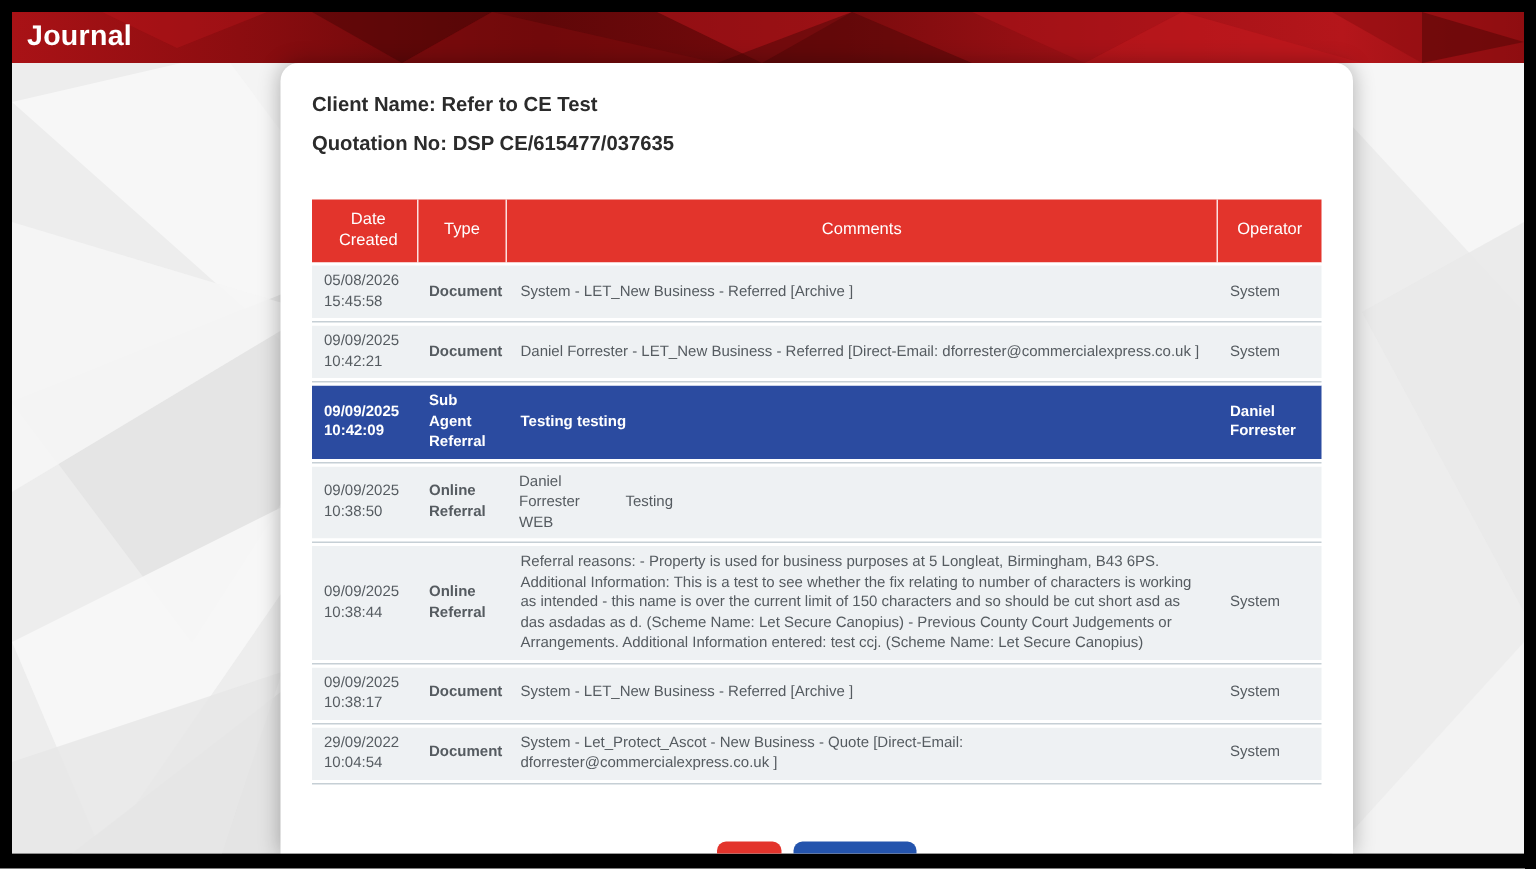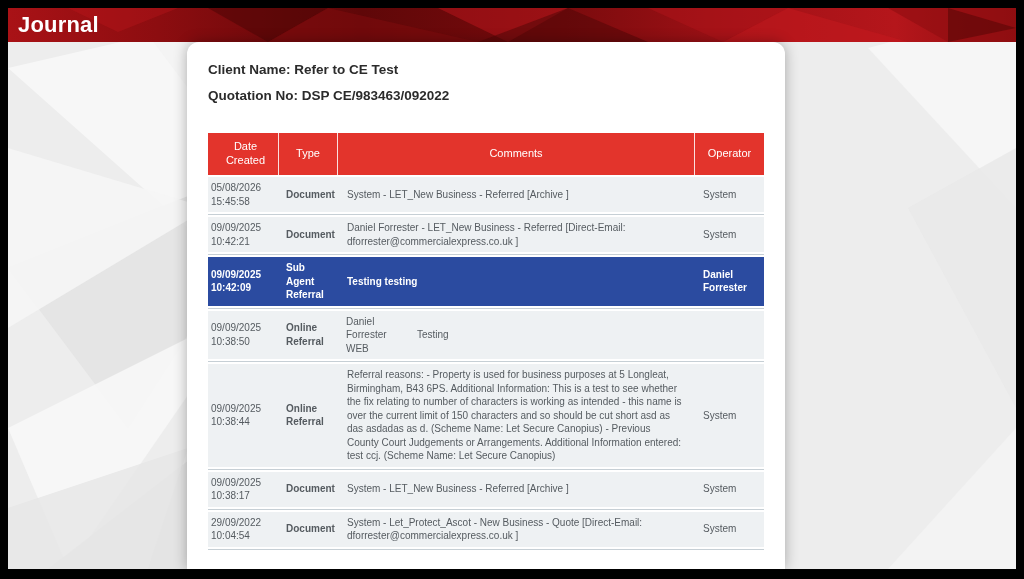--- a/index.html
+++ b/index.html
@@ -14,25 +14,25 @@
   .bg-art{position:absolute;inset:0;width:100%;height:100%;}
   
   .banner{
     position:absolute;left:0;top:0;width:100%;height:34px;
     background:linear-gradient(90deg,#a91216 0%,#8c0d10 15%,#5f0708 35%,#7a0b0d 55%,#a01116 72%,#b5161b 88%,#8f0e11 100%);
     overflow:hidden;
   }
   .banner svg{position:absolute;inset:0;}
   .banner-title{
     position:absolute;left:10px;top:50%;transform:translateY(-50%);
-    color:#fff;font-size:22px;font-weight:bold;letter-spacing:.2px;z-index:2;
+    color:#fff;font-size:19px;font-weight:bold;letter-spacing:.2px;z-index:2;
   }
   
   .card{
-    position:absolute;left:179px;top:34px;width:598px;bottom:0;
+    position:absolute;left:179px;top:34px;width:715px;bottom:0;
     background:#fff;border-radius:12px 12px 0 0;
     box-shadow:0 0 14px rgba(0,0,0,.30);
     padding:15px 21px 0 21px;box-sizing:border-box;
   }
   .client-line{
     font-size:13.5px;line-height:26px;color:#2b2b2b;font-weight:600;
   }
   
   .journal-table{margin-top:24px;width:100%;}
   .thead{
@@ -50,21 +50,21 @@
   .gap-after-head{height:2px;background:#fff;}
   .row{
     display:flex;align-items:center;background:#eef1f3;color:#555b60;
     min-height:32px;
   }
   .row.selected{background:#2b4ba0;color:#fff;font-weight:bold;}
   .cell{
     font-size:10px;line-height:1.35;padding:4px 6px;box-sizing:border-box;
     text-align:left;
   }
-  .cell.col-date{padding-left:3px;}
+  .cell.col-date{padding-left:8px;}
   .cell.col-type{padding-left:8px;padding-right:2px;font-weight:bold;}
   .cell.col-comments{padding-left:10px;padding-right:10px;}
   .cell.col-operator{padding-left:9px;padding-right:8px;}
   .date-line{display:block;}
   .sep{height:5px;background:#fff;position:relative;}
   .sep::after{
     content:"";position:absolute;left:0;right:0;top:2px;height:1px;background:#c6cfd5;
   }
   
   .btn-bar{display:flex;justify-content:center;gap:8px;margin-top:36px;}
@@ -105,21 +105,21 @@
       <polygon points="780,0 900,34 715,34" fill="#c5191f" opacity="0.55"></polygon>
       <polygon points="880,0 1008,0 1008,34 940,34" fill="#8f0e11" opacity="0.6"></polygon>
       <polygon points="940,0 1008,20 940,34" fill="#5a0607" opacity="0.6"></polygon>
       <polygon points="60,0 170,0 110,24" fill="#c0161c" opacity="0.35"></polygon>
     </svg>
     <div class="banner-title">Journal</div>
   </div>
 
   <div class="card">
     <div class="client-line"><span>Client Name:</span> <span>Refer to CE Test</span></div>
-    <div class="client-line"><span>Quotation No:</span> <span>DSP CE/983463/092022</span></div>
+    <div class="client-line"><span>Quotation No:</span> <span>DSP CE/615477/037635</span></div>
 
     <div class="journal-table">
       <div class="thead" id="table-head">
           <div class="th col-date">Date Created</div>
           <div class="th col-type">Type</div>
           <div class="th col-comments">Comments</div>
           <div class="th col-operator">Operator</div>
         </div>
       <div class="gap-after-head"></div>
       <div id="table-body">

